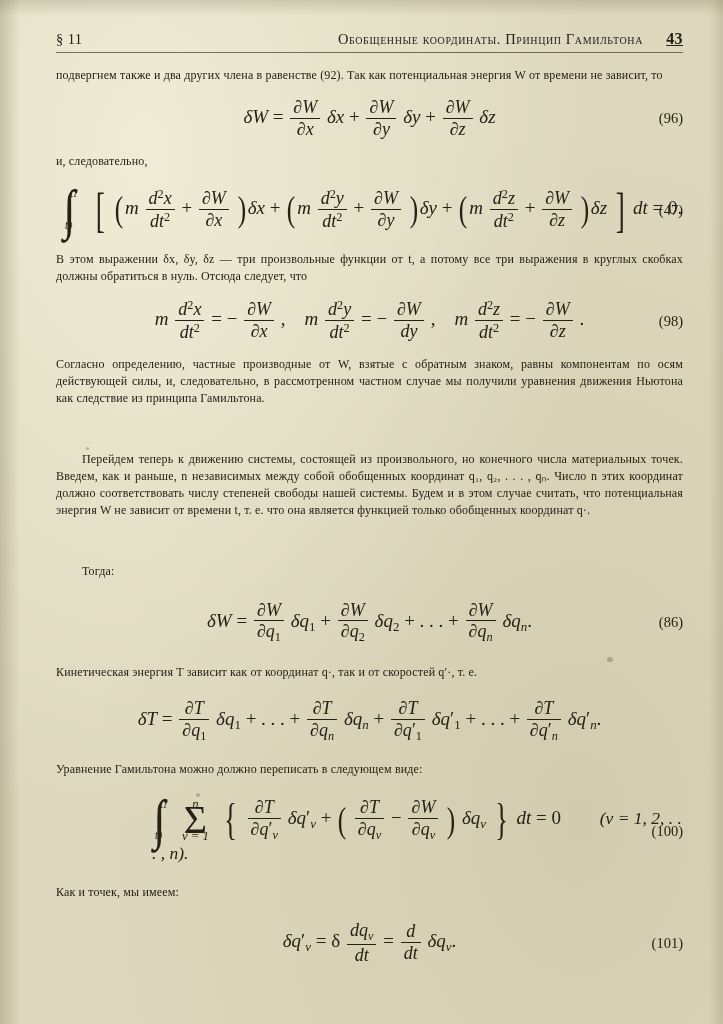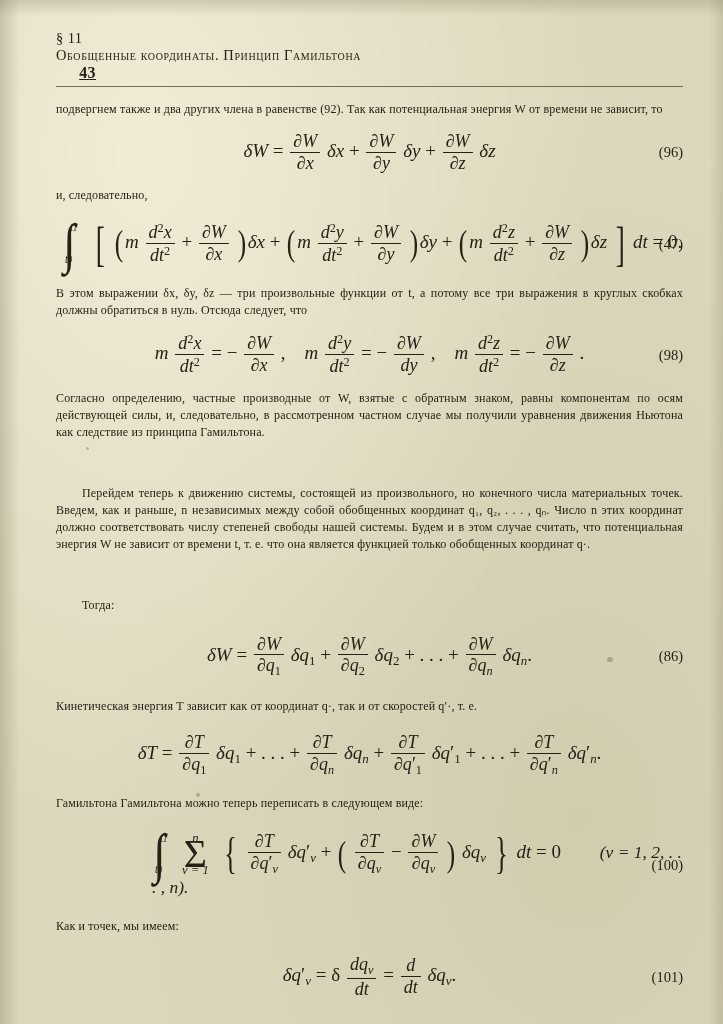--- a/index.html
+++ b/index.html
@@ -51,29 +51,28 @@
     left: 56px;
     right: 40px;
     top: 30px;
   }
   .runhead {
     display: flex;
     align-items: baseline;
     font-size: 14.5px;
     letter-spacing: 0.4px;
     margin-bottom: 2px;
-    flex-direction: column;
   }
   .runhead .sec {
     width: 78px;
     flex: none;
   }
   .runhead .title {
     flex: 1;
-    text-align: center;
+    text-align: right;
     font-variant: small-caps;
     letter-spacing: 0.6px;
   }
   .runhead .pageno {
     width: 40px;
     flex: none;
     text-align: right;
     font-weight: bold;
     font-size: 16px;
     text-decoration: underline;
@@ -335,21 +334,21 @@
         <span class="mi">δq</span><span class="subn">1</span> + . . . +
         <span class="frac"><span class="num"><span class="mup">∂</span><span class="mi">T</span></span><span class="den"><span class="mup">∂</span><span class="mi">q</span><span class="sub">n</span></span></span>
         <span class="mi">δq</span><span class="sub">n</span> +
         <span class="frac"><span class="num"><span class="mup">∂</span><span class="mi">T</span></span><span class="den"><span class="mup">∂</span><span class="mi">q</span>′<span class="subn">1</span></span></span>
         <span class="mi">δq</span>′<span class="subn">1</span> + . . . +
         <span class="frac"><span class="num"><span class="mup">∂</span><span class="mi">T</span></span><span class="den"><span class="mup">∂</span><span class="mi">q</span>′<span class="sub">n</span></span></span>
         <span class="mi">δq</span>′<span class="sub">n</span>.
       </div>
     </div>
 
-    <p class="body">Гамильтона Гамильтона можно теперь переписать в следующем виде:</p>
+    <p class="body">Уравнение Гамильтона можно должно переписать в следующем виде:</p>
 
     <div class="eq-row" style="margin-top:20px; margin-bottom:20px;">
       <div class="eq-center" style="text-align:left; padding-left:96px;">
         <span class="intsign">∫<span class="int-lim-top">t<span style="font-size:0.8em">1</span></span><span class="int-lim-bot">t<span style="font-size:0.8em">0</span></span></span>
         <span class="sumsign">Σ<span class="sum-lim-top">n</span><span class="sum-lim-bot">ν = 1</span></span>
         <span class="bigbrace">{</span>
         <span class="frac"><span class="num"><span class="mup">∂</span><span class="mi">T</span></span><span class="den"><span class="mup">∂</span><span class="mi">q</span>′<span class="sub">ν</span></span></span>
         <span class="mi">δq</span>′<span class="sub">ν</span> +
         <span class="bigparen">(</span>
           <span class="frac"><span class="num"><span class="mup">∂</span><span class="mi">T</span></span><span class="den"><span class="mup">∂</span><span class="mi">q</span><span class="sub">ν</span></span></span>

